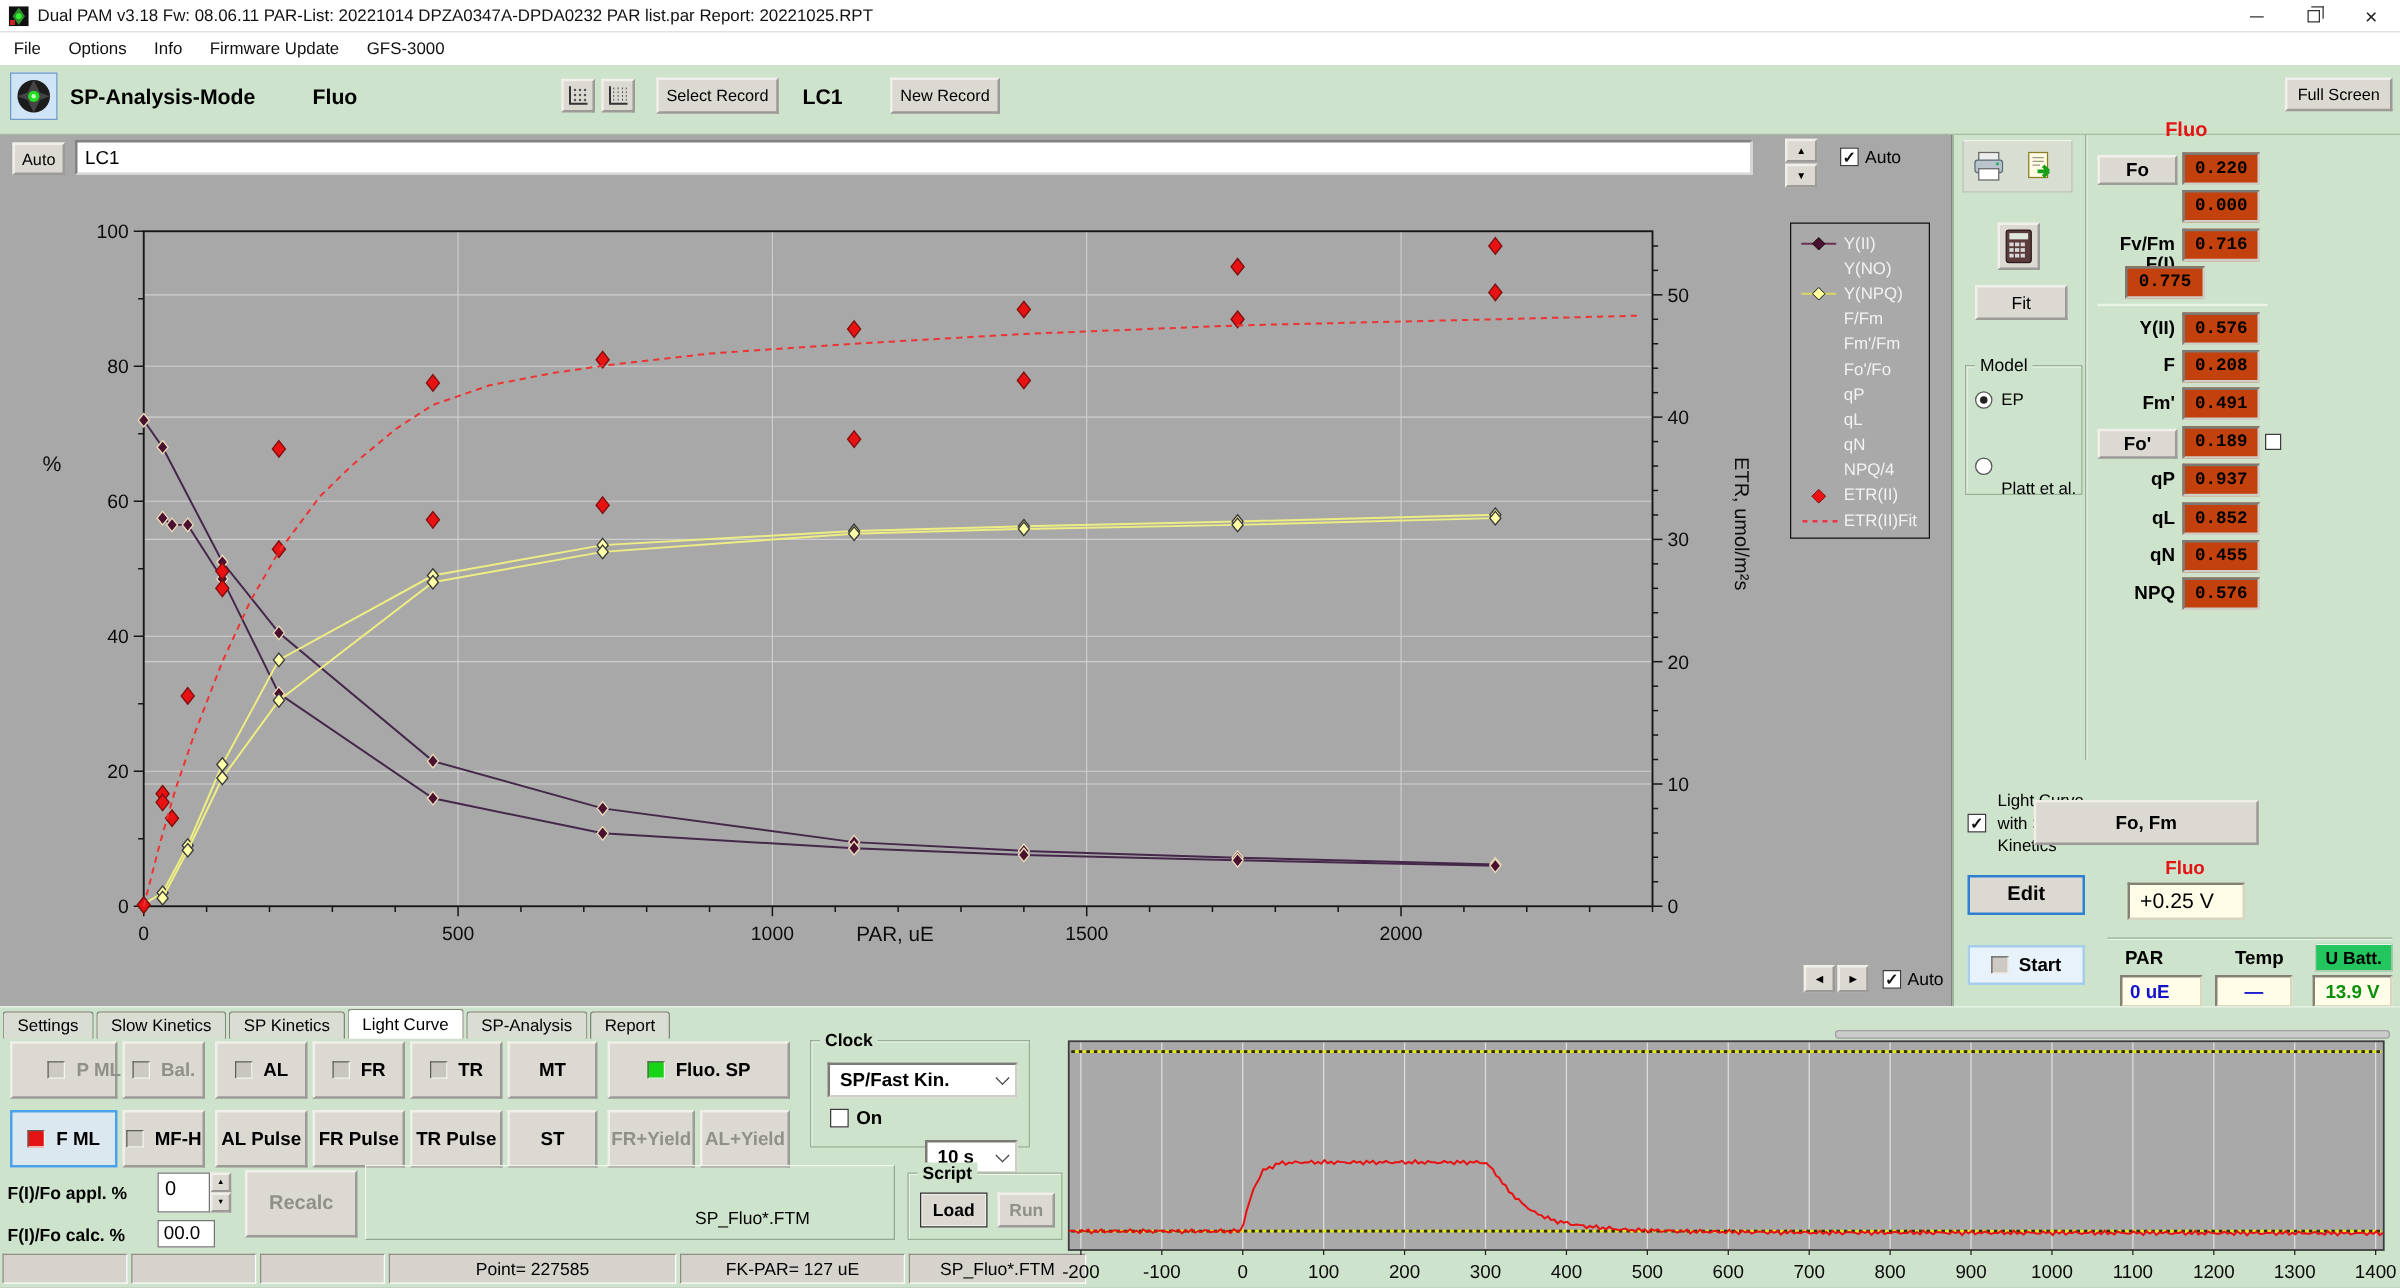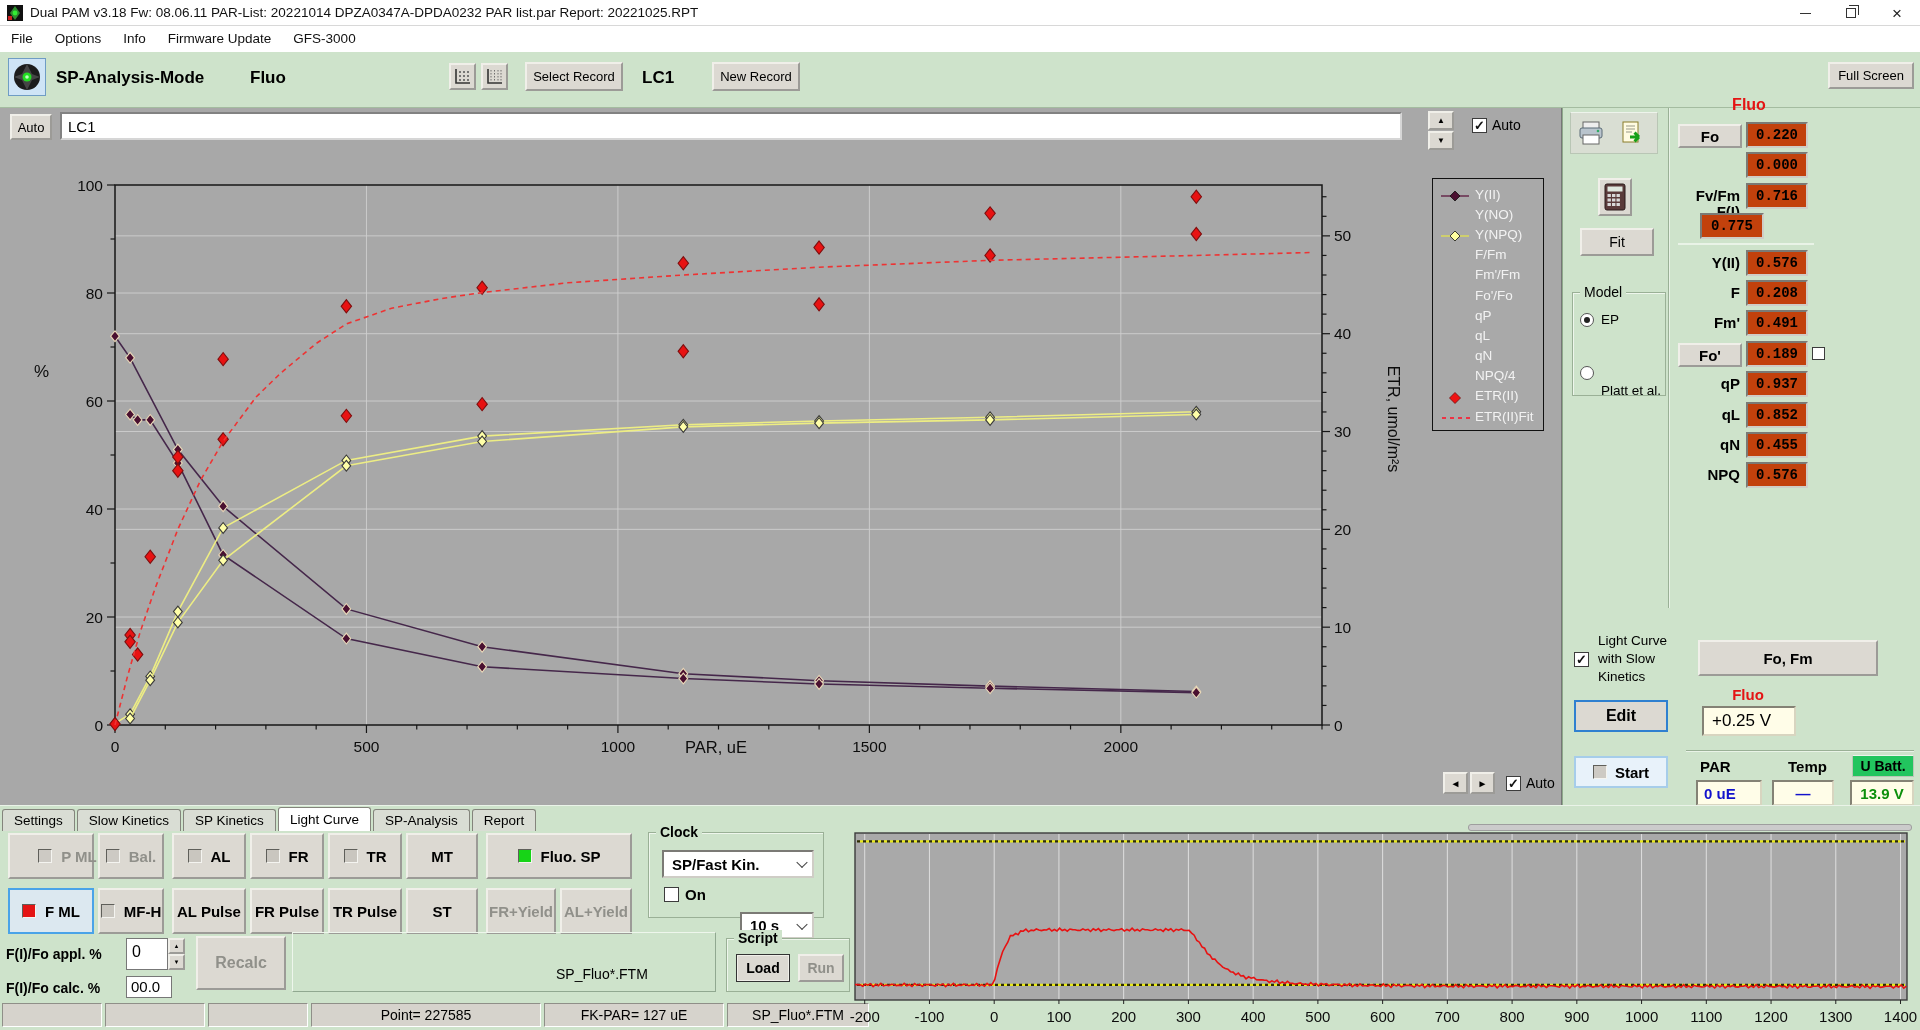--- a/index.html
+++ b/index.html
@@ -520,21 +520,21 @@
   <div class="abs" style="left:1598px;top:632px;font-size:13.5px;line-height:18px">
     <div>Light Curve</div>
     <div>with Slow</div>
     <div>Kinetics</div>
   </div>
   <div class="abs btn" style="left:1574px;top:700px;width:94px;height:32px;font-weight:bold;font-size:16px;border:2px solid #2f80d0">Edit</div>
   <div class="abs btn" style="left:1574px;top:756px;width:94px;height:32px;font-weight:bold;font-size:15px;border:2px solid #a6cdea;background:#e8f2fa;gap:8px">
     <span class="btncb dis" style="margin-right:0"></span>
     <span>Start</span>
   </div>
-  <div class="abs btn" style="left:1698px;top:640px;width:180px;height:36px;font-weight:bold;font-size:15px">Fo, Fm</div>
+  <div class="abs btn" style="left:1627px;top:640px;width:180px;height:36px;font-weight:bold;font-size:15px">Fo, Fm</div>
   <div class="abs red-title" style="left:1700px;top:686px;width:96px;font-size:15px">Fluo</div>
   <div class="abs cream" style="left:1702px;top:706px;width:94px;height:30px;font-size:17px;display:flex;align-items:center;padding-left:8px">+0.25 V</div>
   <div class="abs" style="left:1686px;top:750px;width:228px;height:1px;background:#9ab096;box-shadow:0 1px 0 #e9f3e7"></div>
   <div class="abs" style="left:1700px;top:758px;font-weight:bold;font-size:15px">PAR</div>
   <div class="abs" style="left:1788px;top:758px;font-weight:bold;font-size:15px">Temp</div>
   <div class="abs tray" style="left:1852px;top:755px;width:62px;height:22px;font-weight:bold;font-size:14px;display:flex;align-items:center;justify-content:center;background:#22c55e">U Batt.</div>
   <div class="abs cream" style="left:1696px;top:780px;width:66px;height:26px;display:flex;align-items:center;padding-left:6px;color:#1212cc;font-weight:bold;font-size:15px">0 uE</div>
   <div class="abs cream" style="left:1772px;top:780px;width:62px;height:26px;display:flex;align-items:center;justify-content:center;color:#1212cc;font-weight:bold;font-size:15px">—</div>
   <div class="abs cream" style="left:1850px;top:780px;width:64px;height:26px;display:flex;align-items:center;justify-content:center;color:#0b8f0b;font-weight:bold;font-size:15px">13.9 V</div>
 

